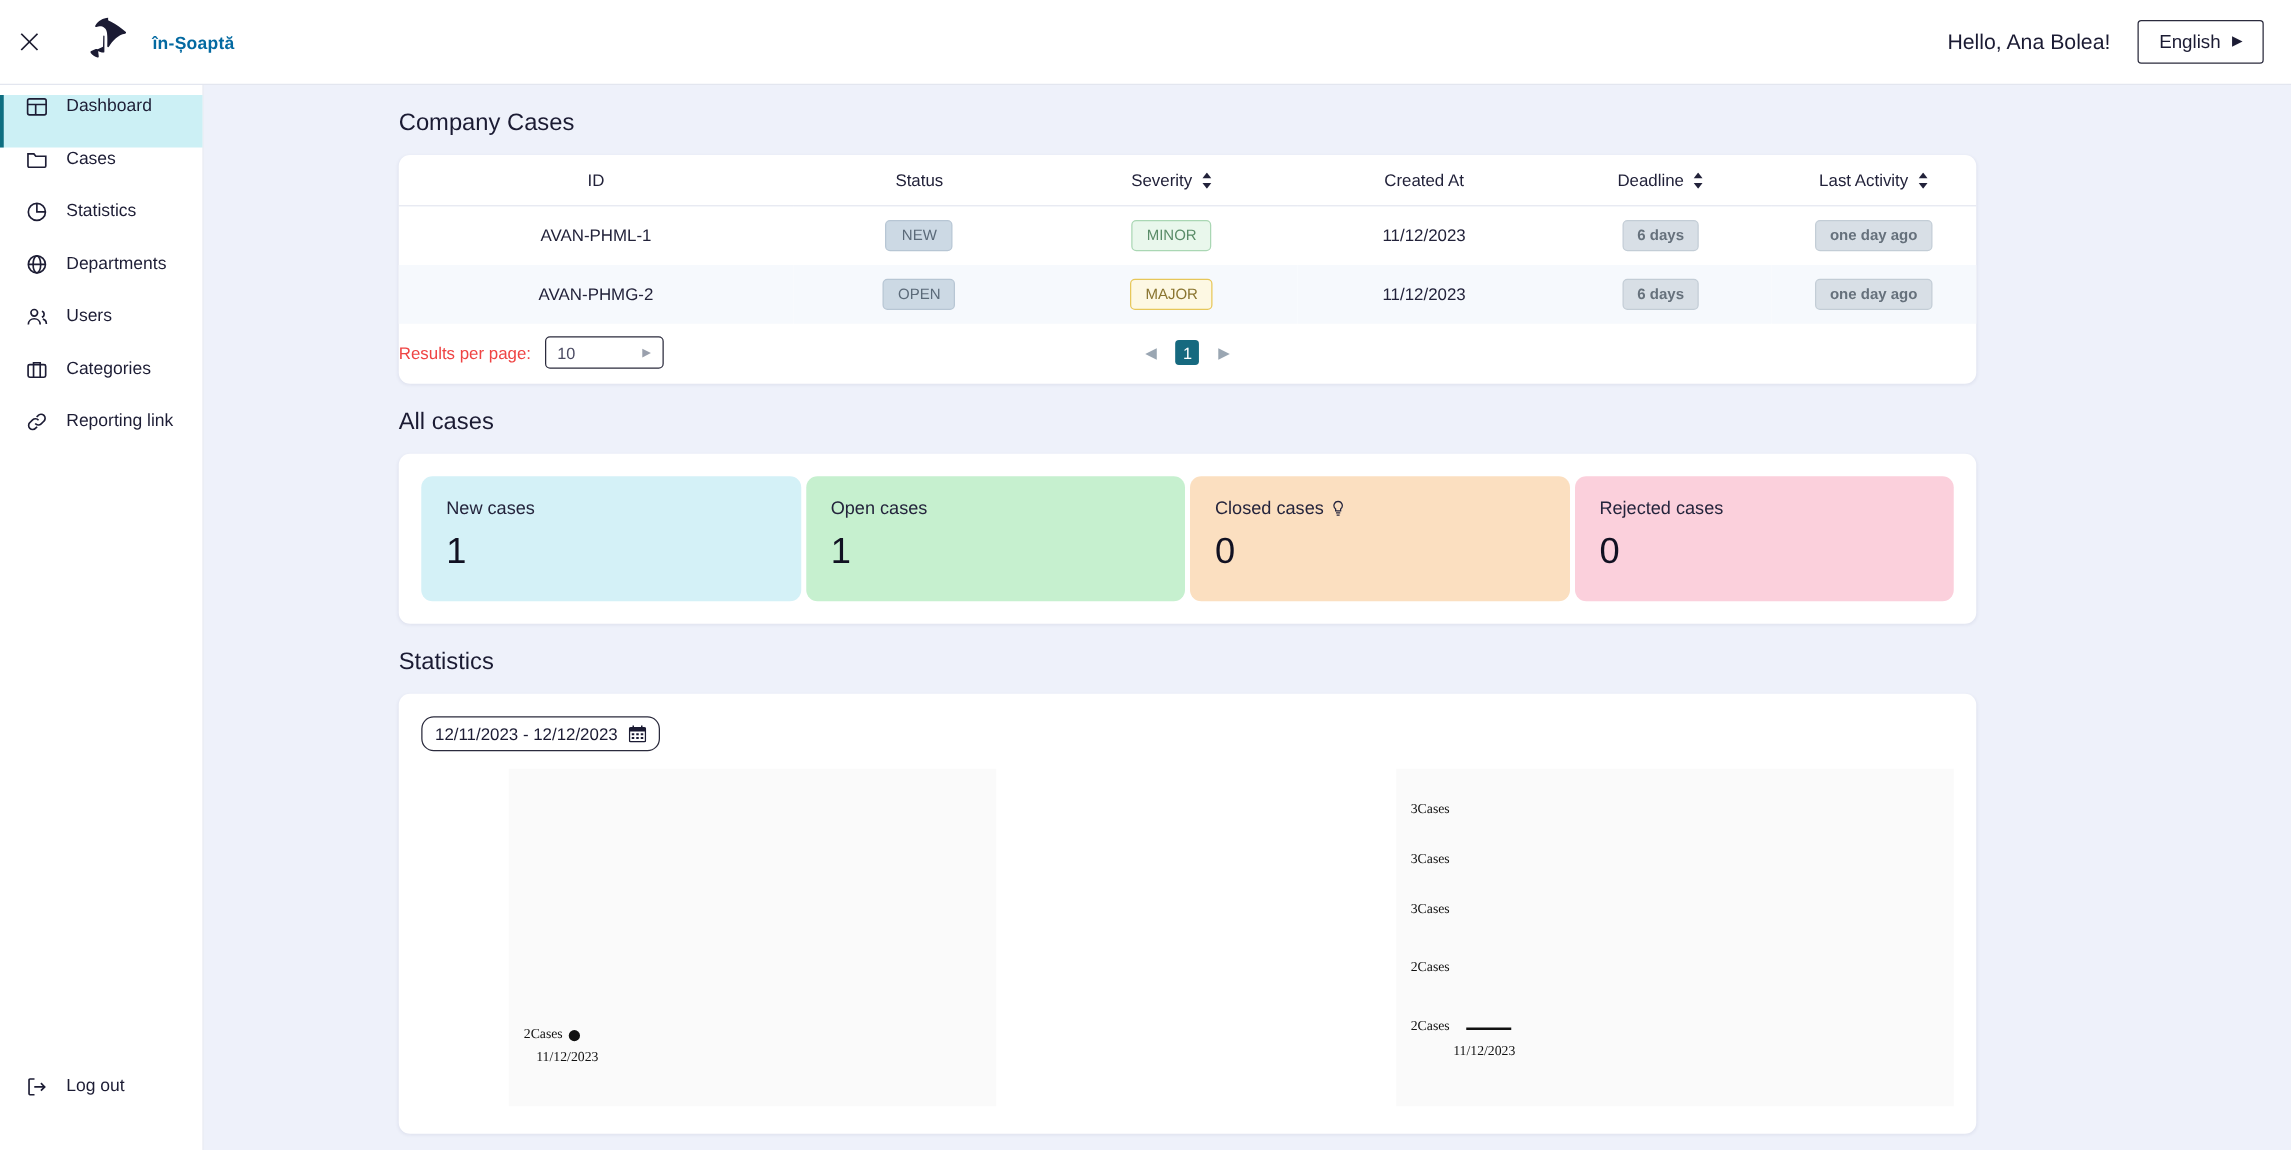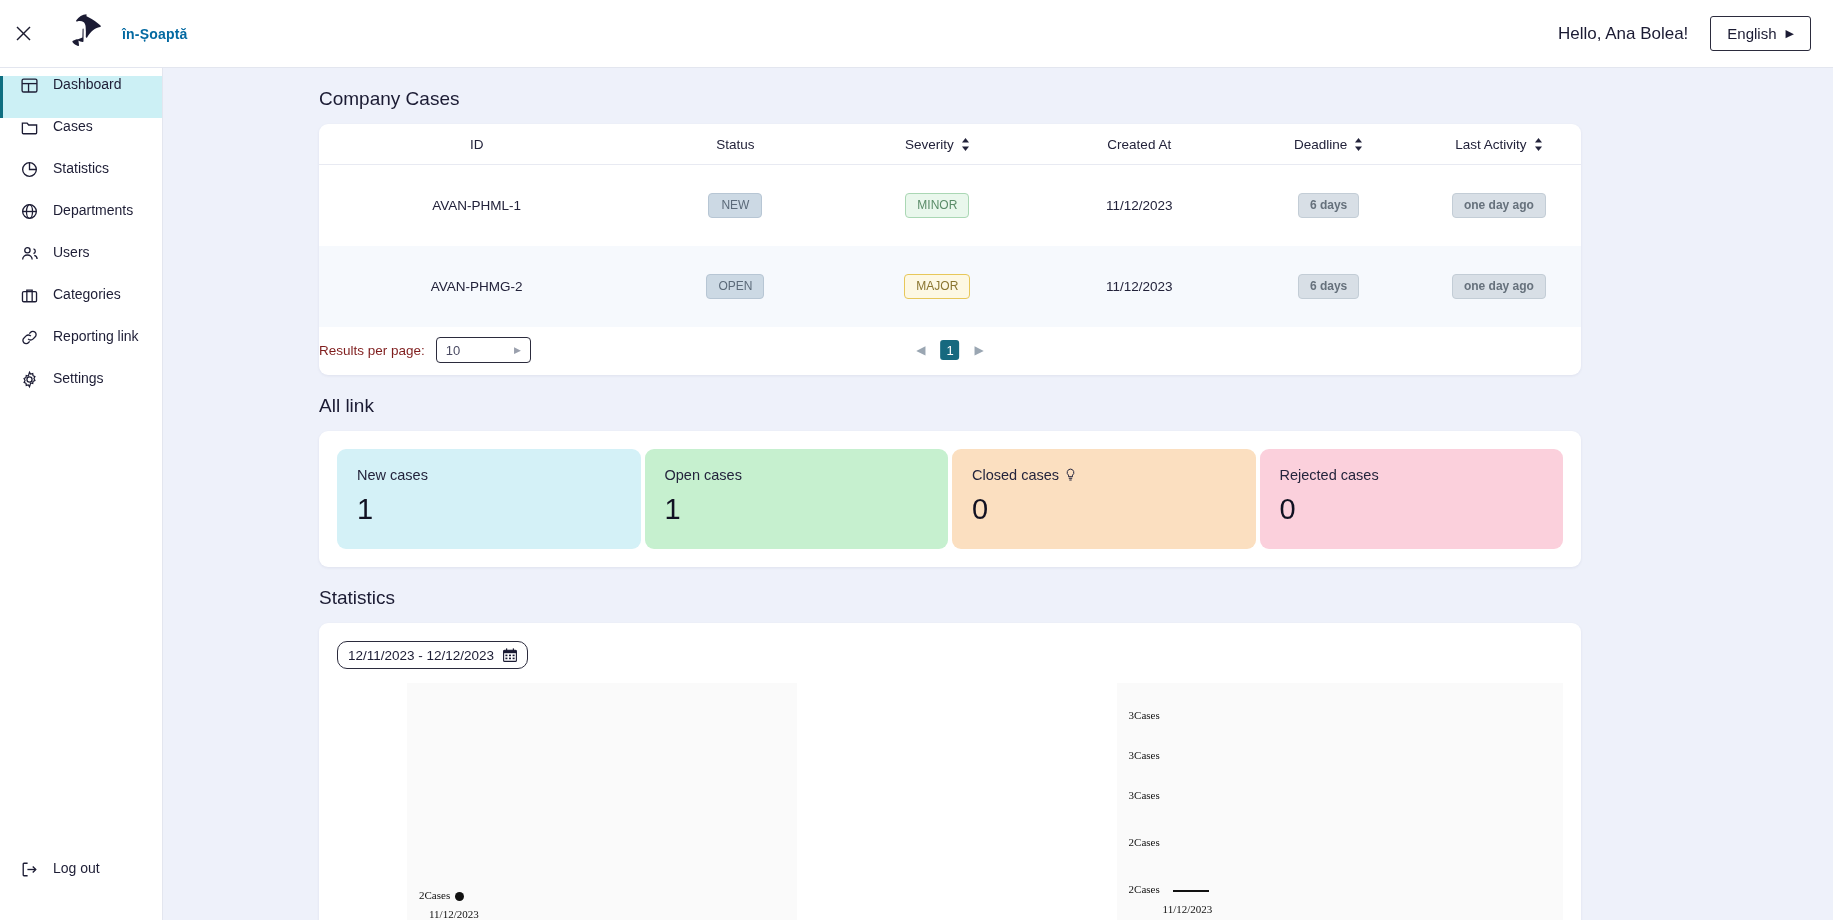--- a/index.html
+++ b/index.html
@@ -79,38 +79,38 @@
   table.cases { width: 100%; border-collapse: collapse; table-layout: fixed; }
   table.cases th {
     font-size: 13.5px; font-weight: 400; color: #22223a;
     padding: 13px 0 12px; border-bottom: 1px solid #e8eaf2;
     text-align: center;
   }
   table.cases th .th-in { display: inline-flex; align-items: center; gap: 7px; }
   .sort-ic { width: 9px; height: 13px; display: inline-block; }
   table.cases td {
     font-size: 13.5px; color: #22223a; text-align: center;
-    padding: 28px 0; height: 38px;
+    padding: 11px 0; height: 38px;
   }
   table.cases tbody tr.alt td { background: #f6f9fd; }
   .chip {
     display: inline-block; min-width: 54px; padding: 4px 11px;
     border-radius: 4px; font-size: 12px; line-height: 15px;
   }
   .chip.status { background: #ccd9e4; border: 1px solid #b7c6d4; color: #5b6a79; }
   .chip.minor  { background: #e9f7ec; border: 1px solid #aad7b4; color: #5a8c68; }
   .chip.major  { background: #fdf8e3; border: 1px solid #e7c75a; color: #8a7530; }
   .chip.soft   { background: #d8dfe6; border: 1px solid #c3cdd6; color: #66717c; font-weight: bold; }
 
   .pager-row {
     display: flex; align-items: center; padding: 11px 18px 13px 0;
     position: relative; height: 48px;
   }
   .rpp { display: flex; align-items: center; gap: 11px; margin-left: 0; padding-left: 0; }
-  .rpp-label { font-size: 13.5px; color: #7f1d1d; }
+  .rpp-label { font-size: 13.5px; color: #ef4444; }
   .rpp-select {
     width: 95px; height: 26px; border: 1px solid #2b2b3d; border-radius: 4px;
     display: flex; align-items: center; justify-content: space-between;
     padding: 0 9px; font-size: 13px; color: #4b4b63; background: #fff; cursor: pointer;
   }
   .rpp-select .caret { font-size: 9px; color: #9aa0ad; }
   .pager {
     position: absolute; left: 50%; transform: translateX(-50%);
     display: flex; align-items: center; gap: 15px;
   }
@@ -250,27 +250,20 @@
     </div>
 
     <div class="nav-item">
       <svg class="ic" viewBox="0 0 20 20" fill="none" stroke="currentColor" stroke-width="1.4">
         <path d="M8.6 11.4a3.4 3.4 0 0 0 5 .3l2.2-2.2a3.4 3.4 0 1 0-4.8-4.8l-1.2 1.2"></path>
         <path d="M11.4 8.6a3.4 3.4 0 0 0-5-.3L4.2 10.5a3.4 3.4 0 1 0 4.8 4.8l1.2-1.2"></path>
       </svg>
       <span class="label">Reporting link</span>
     </div>
 
-    <div class="nav-item">
-      <svg class="ic" viewBox="0 0 20 20" fill="none" stroke="currentColor" stroke-width="1.3">
-        <circle cx="10" cy="10" r="2.7"></circle>
-        <path d="M10 2.4l1.2 1.9 2.2-.5.3 2.2 2 1-1 2 1 2-2 1-.3 2.2-2.2-.5L10 17.6l-1.2-1.9-2.2.5-.3-2.2-2-1 1-2-1-2 2-1 .3-2.2 2.2.5L10 2.4z"></path>
-      </svg>
-      <span class="label">Settings</span>
-    </div>
 
     <div class="nav-spacer"></div>
 
     <div class="nav-item logout">
       <svg class="ic" viewBox="0 0 20 20" fill="none" stroke="currentColor" stroke-width="1.4">
         <path d="M8 3.4H4.2a.8.8 0 0 0-.8.8v11.6a.8.8 0 0 0 .8.8H8"></path>
         <line x1="7.8" y1="10" x2="16.6" y2="10"></line>
           <path d="M13.4 6.8L16.6 10l-3.2 3.2"></path>
       </svg>
       <span class="label">Log out</span>
@@ -382,21 +375,21 @@
           </div>
         </div>
         <div class="pager">
           <span class="pg-arrow">◀</span>
           <span class="pg-num">1</span>
           <span class="pg-arrow">▶</span>
         </div>
       </div>
     </div>
 
-    <div class="section-title">All link</div>
+    <div class="section-title">All cases</div>
 
     <div class="card">
       <div class="stats-wrap">
         <div class="stat c-new">
           <div class="lbl">
             <span>New cases</span>
           </div>
           <div class="val">1</div>
         </div>
         <div class="stat c-open">

